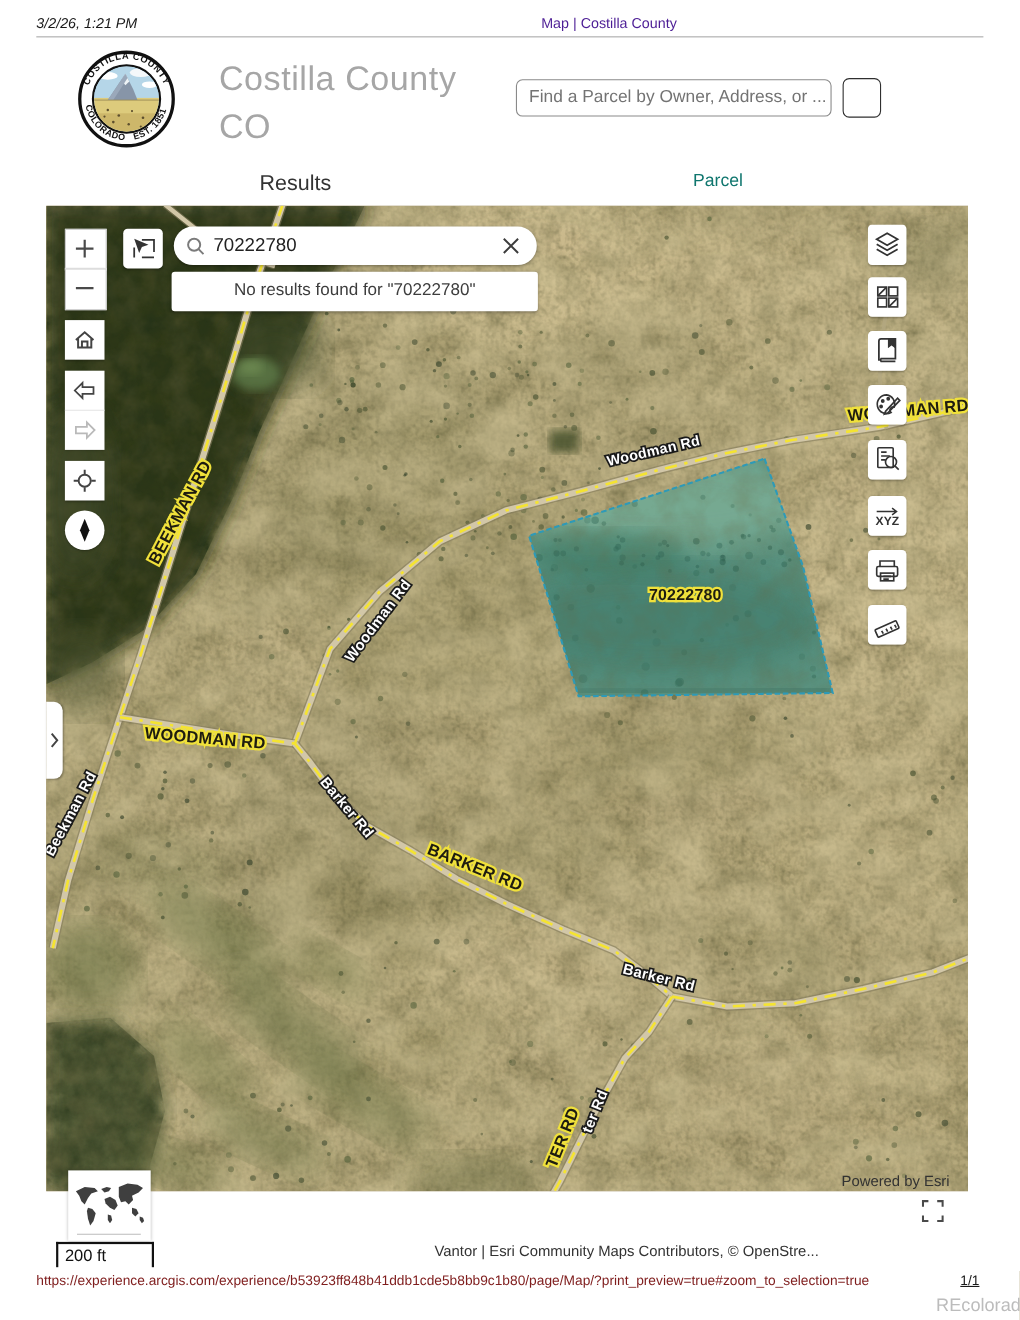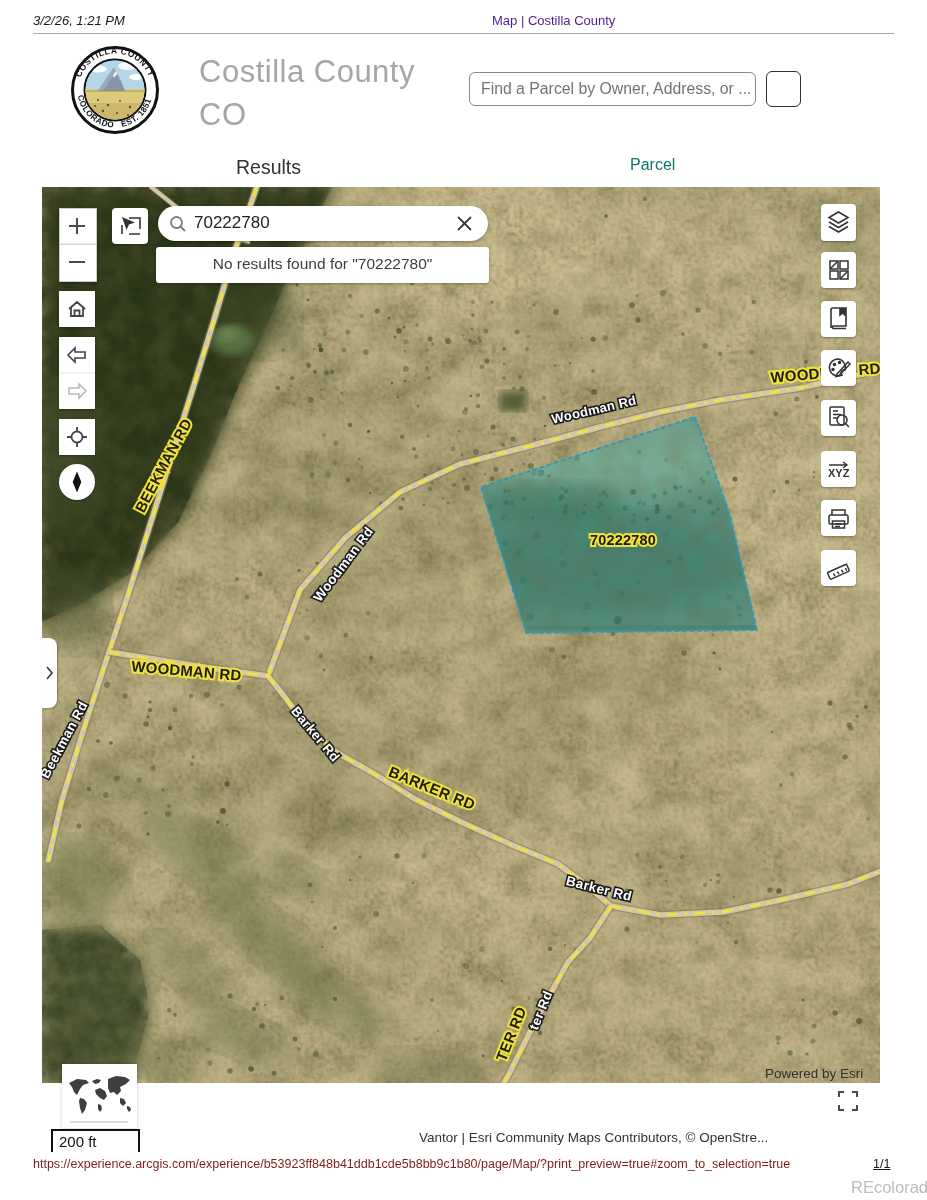--- a/index.html
+++ b/index.html
@@ -724,21 +724,21 @@
   <div class="abs" style="left:36px;top:7px;font-size:17px;color:#222;">70222780</div>
   <svg class="abs" style="left:298px;top:9px;" width="17" height="17" viewBox="0 0 17 17">
     <path d="M2 2 L15 15 M15 2 L2 15" stroke="#3c3c3c" stroke-width="1.8"></path>
   </svg>
 </div>
 
 <div class="abs" style="left:156px;top:247px;width:333px;height:36px;background:#fff;border-radius:3px;box-shadow:0 1px 3px rgba(0,0,0,.3);text-align:center;">
   <div style="font-size:15.5px;color:#3d3d3d;margin-top:8px;">No results found for "70222780"</div>
 </div>
 
-<div class="abs" style="left:821px;top:204px;width:36px;height:384px;">
+<div class="abs" style="left:789px;top:204px;width:36px;height:384px;">
 <svg width="36" height="384" viewBox="0 0 36 384">
   <defs>
     <filter id="bsh" x="-30%" y="-30%" width="160%" height="160%">
       <feDropShadow dx="0" dy="1" stdDeviation="1.2" flood-opacity="0.35"></feDropShadow>
     </filter>
   </defs>
   <g fill="#fff" filter="url(#bsh)">
     <rect x="0" y="0" width="35" height="37" rx="4"></rect>
     <rect x="0" y="48" width="35" height="36" rx="4"></rect>
     <rect x="0" y="97" width="35" height="36" rx="4"></rect>
@@ -821,21 +821,21 @@
     <path d="M65 42 l3 1 1 3 -2 2 -2 -3 z"></path>
   </g>
   <path d="M8 58 h58" stroke="#bbb" stroke-width="1"></path>
 </svg>
 </div>
 
 <div class="abs" style="left:51px;top:1129px;width:85px;height:21px;border-top:2.5px solid #111;border-left:2.5px solid #111;border-right:2.5px solid #111;">
   <div style="font-size:15px;font-weight:normal;color:#111;margin:2px 0 0 6px;">200 ft</div>
 </div>
 
-<div class="abs" style="left:395px;top:1130px;font-size:13.5px;color:#323232;margin-left:24px;">Vantor | Esri Community Maps Contributors, © OpenStre...</div>
+<div class="abs" style="left:395px;top:1130px;font-size:13.5px;color:#323232;">Vantor | Esri Community Maps Contributors, © OpenStre...</div>
 
 <div class="abs" style="left:765px;top:1066px;font-size:13.5px;color:#323232;">Powered by Esri</div>
 
 <div class="abs" style="left:838px;top:1091px;width:20px;height:20px;">
 <svg width="20" height="20" viewBox="0 0 20 20">
   <g stroke="#4a4a4a" stroke-width="2" fill="none">
     <path d="M1 6 V1 H6 M14 1 H19 V6 M19 14 V19 H14 M6 19 H1 V14"></path>
   </g>
 </svg>
 </div>

